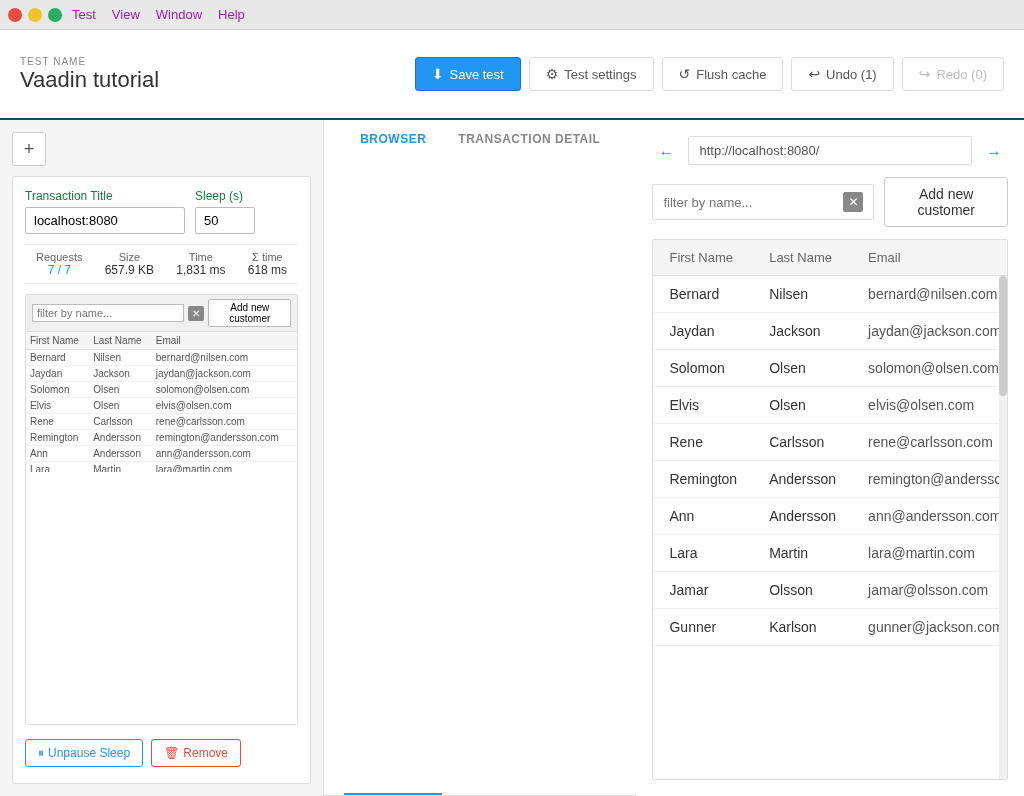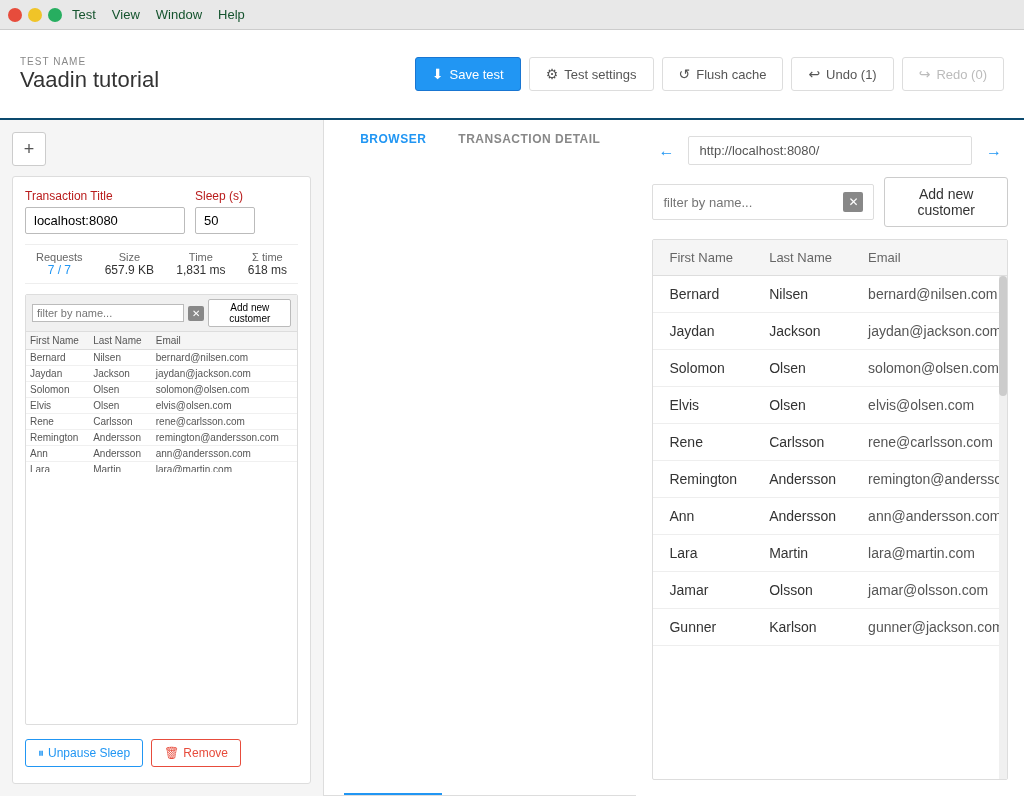--- a/index.html
+++ b/index.html
@@ -5,21 +5,21 @@
     * { box-sizing: border-box; margin: 0; padding: 0; }
     body { font-family: 'Segoe UI', Arial, sans-serif; font-size: 13px; background: #f0f0f0; color: #333; height: 796px; overflow: hidden; }
 
     
     .title-bar { background: #e8e8e8; height: 30px; display: flex; align-items: center; padding: 0 8px; border-bottom: 1px solid #ccc; }
     .title-bar-buttons { display: flex; gap: 6px; margin-right: 10px; }
     .tb-btn { width: 14px; height: 14px; border-radius: 50%; border: none; cursor: pointer; }
     .tb-close { background: #e74c3c; }
     .tb-min { background: #f0c428; }
     .tb-max { background: #27ae60; }
-    .title-bar-menu { display: flex; gap: 16px; font-size: 13px; color: #14532d; }
+    .title-bar-menu { display: flex; gap: 16px; font-size: 13px; color: #a21caf; }
     .title-bar-menu span { cursor: pointer; }
 
     
     .top-bar { background: #fff; height: 90px; display: flex; align-items: center; padding: 0 20px; border-bottom: 2px solid #0c4a6e; gap: 20px; }
     .app-title { flex: 1; }
     .app-title .test-name-label { font-size: 10px; text-transform: uppercase; color: #888; letter-spacing: 1px; }
     .app-title .test-name { font-size: 22px; font-weight: 300; color: #333; }
     .top-bar-actions { display: flex; gap: 8px; }
     .btn { padding: 8px 16px; border-radius: 3px; border: 1px solid #ddd; cursor: pointer; font-size: 13px; display: flex; align-items: center; gap: 6px; background: #fff; color: #555; }
     .btn-primary { background: #2196F3; color: #fff; border-color: #1976D2; }
@@ -27,21 +27,21 @@
 
     
     .main-layout { display: flex; height: calc(796px - 120px); }
 
     
     .left-panel { width: 340px; background: #f5f5f5; border-right: 1px solid #ddd; padding: 12px; display: flex; flex-direction: column; gap: 10px; overflow: hidden; }
     .add-btn { width: 34px; height: 34px; border: 1px solid #ccc; background: #fff; border-radius: 3px; cursor: pointer; font-size: 18px; display: flex; align-items: center; justify-content: center; color: #555; }
     .transaction-card { background: #fff; border: 1px solid #ddd; border-radius: 3px; padding: 12px; flex: 1; display: flex; flex-direction: column; gap: 10px; overflow: hidden; }
     .form-row { display: flex; gap: 10px; }
     .form-group { display: flex; flex-direction: column; gap: 4px; }
-    .form-label { font-size: 12px; color: #b91c1c; }
+    .form-label { font-size: 12px; color: #15803d; }
     .form-input { border: 1px solid #bbb; border-radius: 2px; padding: 5px 8px; font-size: 13px; }
     .form-input-wide { width: 160px; }
     .form-input-narrow { width: 60px; }
     .stats-row { display: flex; justify-content: space-around; padding: 6px 0; border-top: 1px solid #eee; border-bottom: 1px solid #eee; }
     .stat-item { text-align: center; }
     .stat-label { font-size: 11px; color: #666; }
     .stat-value { font-size: 12px; color: #2196F3; }
     .stat-value-normal { font-size: 12px; color: #333; }
 
     

